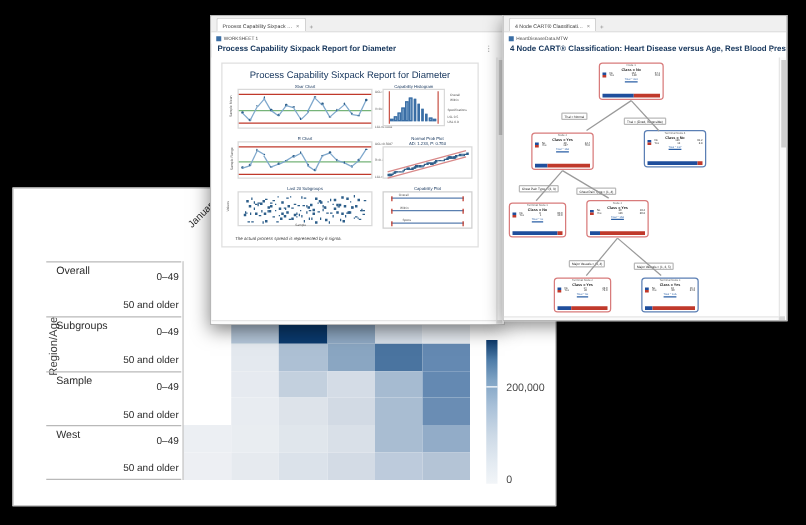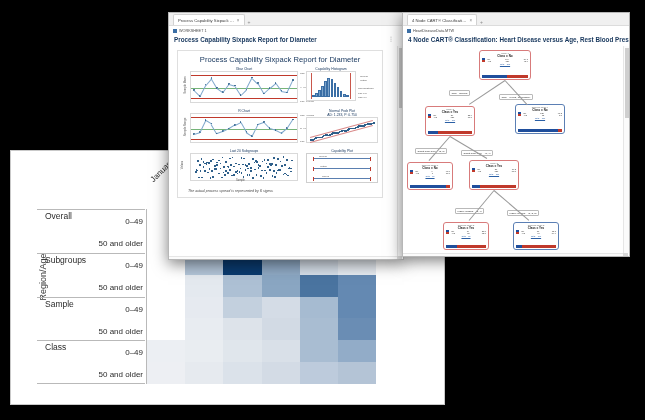--- a/index.html
+++ b/index.html
@@ -191,21 +191,21 @@
           <span class="gname">Subgroups</span>
           <span class="lvl1">0–49</span>
           <span class="lvl2">50 and older</span>
         </div>
         <div class="ygroup">
           <span class="gname">Sample</span>
           <span class="lvl1">0–49</span>
           <span class="lvl2">50 and older</span>
         </div>
         <div class="ygroup">
-          <span class="gname">Class</span>
+          <span class="gname">West</span>
           <span class="lvl1">0–49</span>
           <span class="lvl2">50 and older</span>
         </div>
       </div>
 
       <div class="xtick-label">January</div>
       <div class="xtick-mark" style="left:168px;"></div>
       <div class="xtick-mark" style="left:206px;"></div>
 
       <div id="grid-area">
@@ -252,20 +252,26 @@
           <div class="cell" style="background: rgb(169, 189, 210);"></div>
           <div class="cell" style="background: rgb(146, 172, 200);"></div>
           <div class="cell" style="background: rgb(237, 239, 243);"></div>
           <div class="cell" style="background: rgb(230, 234, 239);"></div>
           <div class="cell" style="background: rgb(219, 226, 234);"></div>
           <div class="cell" style="background: rgb(211, 219, 229);"></div>
           <div class="cell" style="background: rgb(189, 203, 220);"></div>
           <div class="cell" style="background: rgb(180, 196, 214);"></div>
         </div>
 
+      <div id="colorbar-wrap">
+        <div id="colorbar"></div>
+        <div id="colorbar-tick"></div>
+        <div class="cb-label" id="cb-high">200,000</div>
+        <div class="cb-label" id="cb-low">0</div>
+      </div>
     </div>
   </div>
 
   <div class="app-window" id="sixpack-window">
     <div class="win-tabbar">
       <div class="win-tab">
         <span>Process Capability Sixpack …</span>
         <span class="tab-x">×</span>
       </div>
       <span class="tab-plus">+</span>

